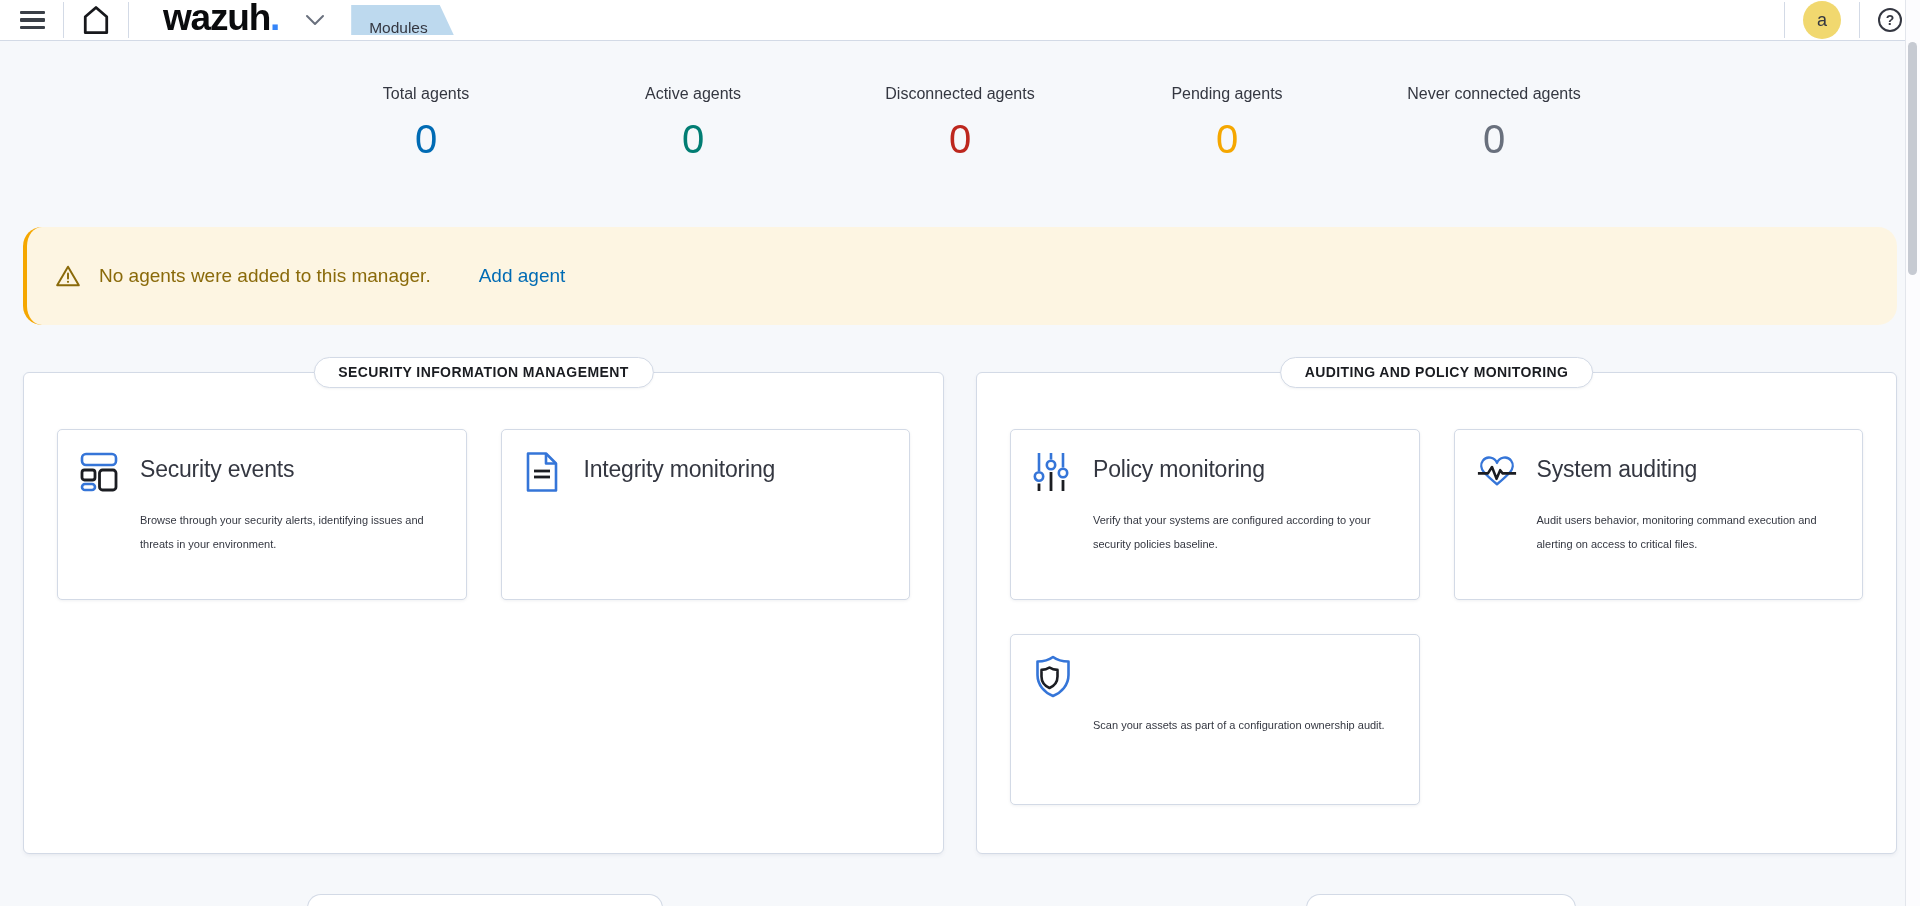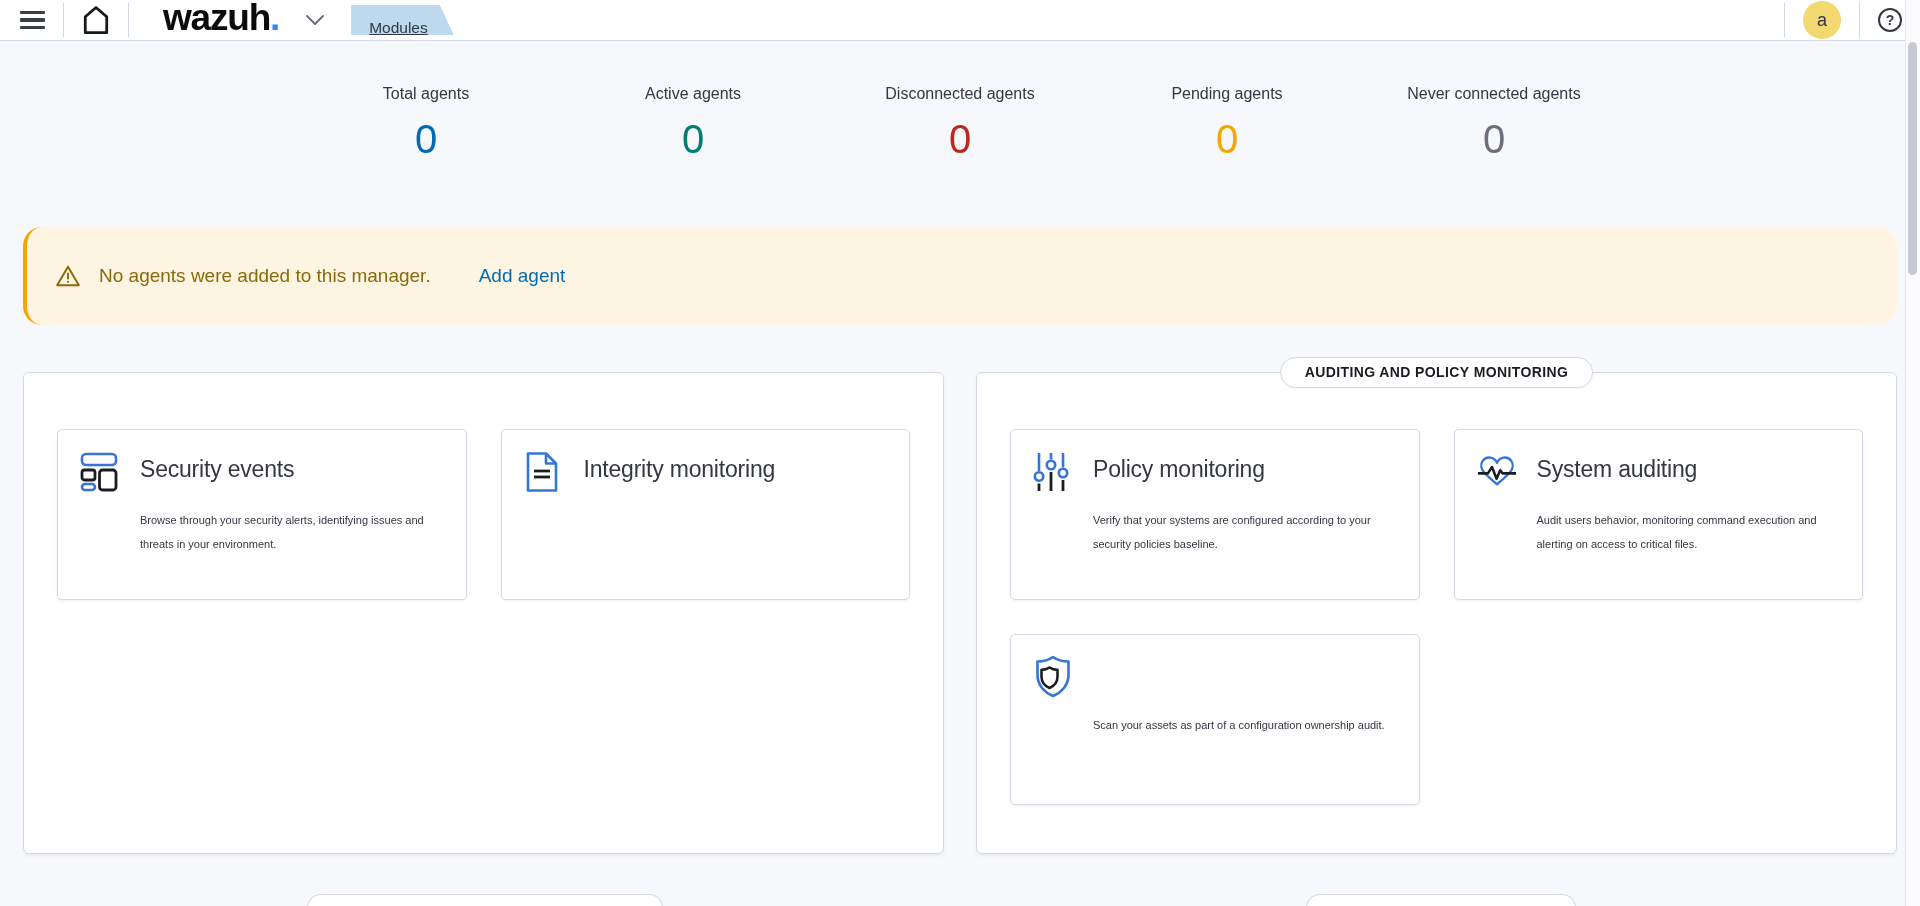--- a/index.html
+++ b/index.html
@@ -22,21 +22,20 @@
   .hdiv { width:1px; height:36px; background:#D3DAE6; margin:0 18px; flex:none; }
   .icon-btn { background:none; border:none; cursor:pointer; display:flex; align-items:center; justify-content:center; }
   .logo { font-size:37px; font-weight:700; color:#0A0B0D; letter-spacing:-1.2px; line-height:55px; margin:0 16px 6px 16px; cursor:pointer; }
   .logo .dot { font-weight:700; }
   .chev { margin-left:10px; }
   .crumb {
     margin-left:26px; height:30px; line-height:30px;
     padding:8px 26px 0 18px; font-size:15.5px; color:#343741;
     clip-path:polygon(0 0, calc(100% - 14px) 0, 100% 100%, 0 100%);
     cursor:pointer;
-    text-decoration:underline;
   }
   .topbar .spacer { flex:1; }
   .avatar {
     width:38px; height:38px; border-radius:50%;
     display:flex; align-items:center; justify-content:center;
     font-size:18px; color:#343741; cursor:pointer; border:none;
   }
   .help {
     width:24px; height:24px; border-radius:50%; border:2px solid #343741;
     font-size:14px; font-weight:700; color:#343741; line-height:20px;
@@ -182,20 +181,21 @@
         <circle cx="12" cy="17.4" r="1" fill="currentColor"></circle>
       </svg>
     </span>
     <span class="callout-msg" style="color: rgb(138, 106, 10);">No agents were added to this manager.</span>
     <a class="callout-link" style="color: rgb(0, 107, 180);">Add agent</a>
   </section>
 
   <section class="panels">
 
     <div class="panel">
+      <div class="panel-pill">SECURITY INFORMATION MANAGEMENT</div>
       <div class="cards">
 
         <div class="card">
           <div class="card-head">
             <span class="card-icon">
               <svg width="40" height="42" viewBox="0 0 40 42">
                 <rect x="2" y="3" width="34" height="11" rx="4" class="ip" stroke-width="2.6"></rect>
                 <rect x="2" y="19" width="13" height="10" rx="2.5" class="id" stroke-width="2.8"></rect>
                 <rect x="2" y="33" width="13" height="6" rx="3" class="ip" stroke-width="2.6"></rect>
                 <rect x="19.5" y="19" width="16.5" height="20" rx="3" class="id" stroke-width="2.8"></rect>

